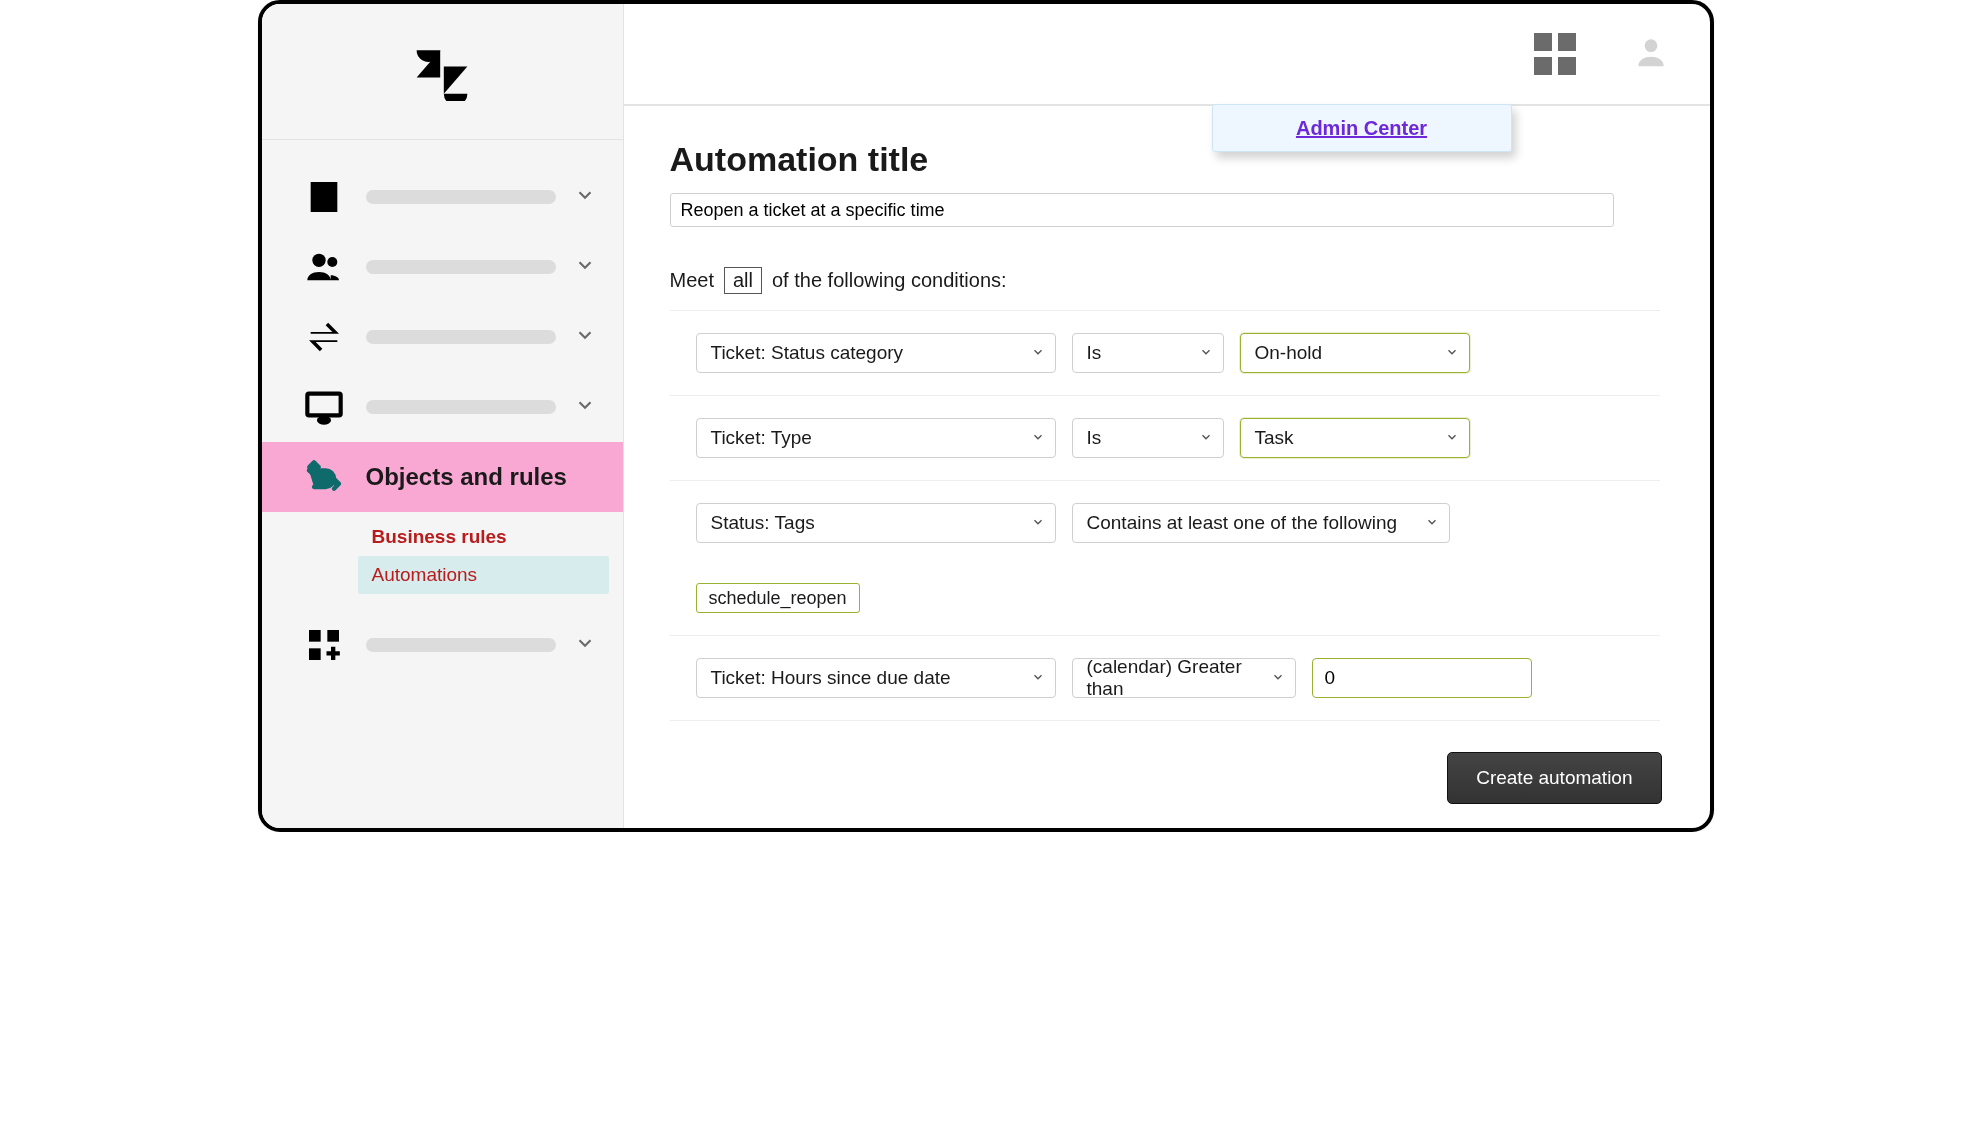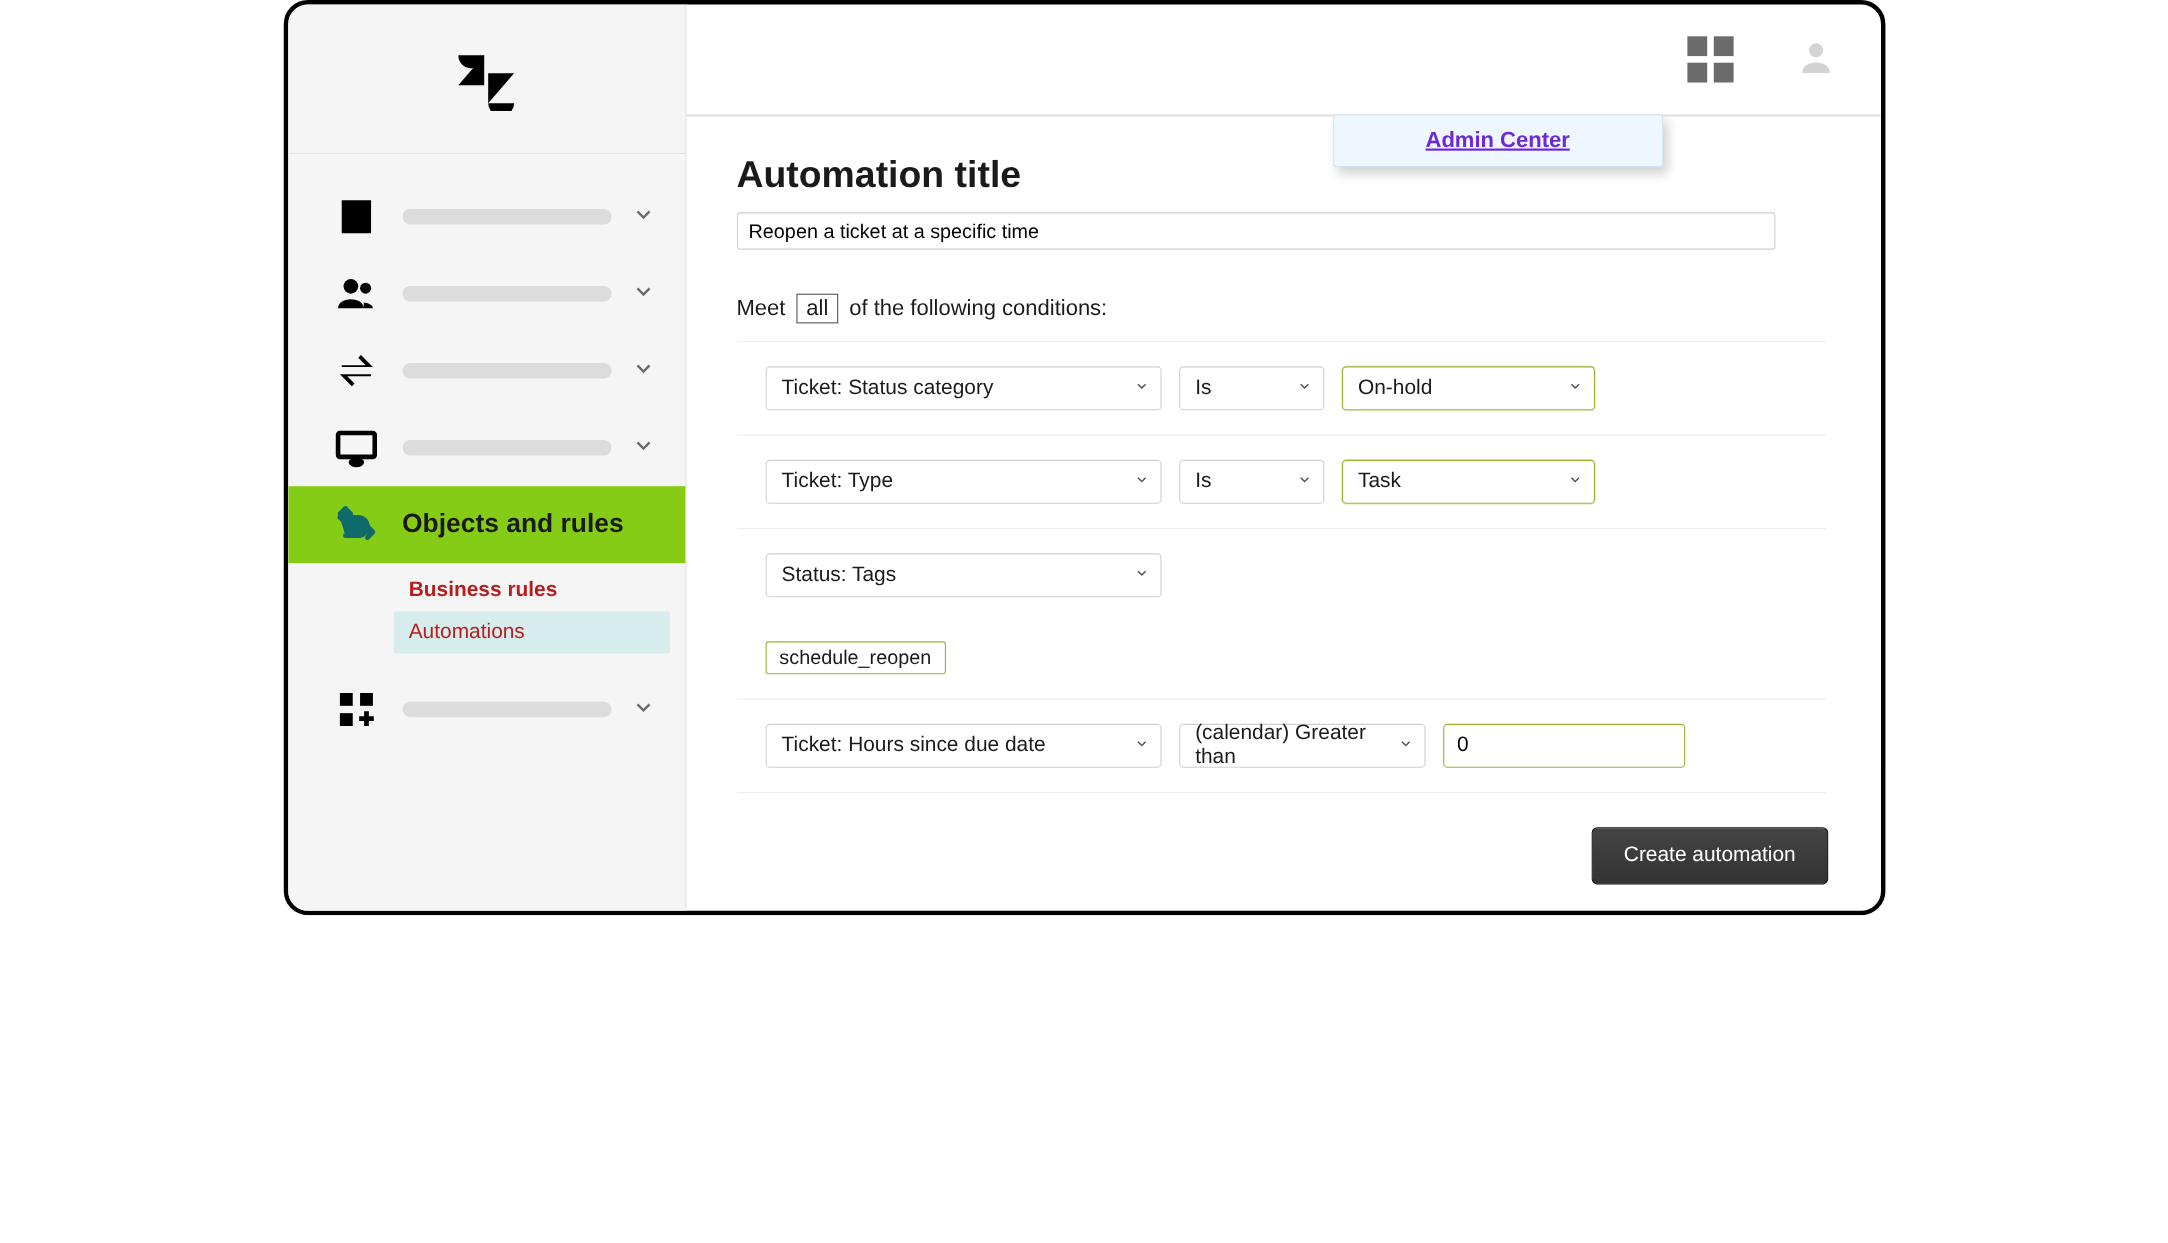--- a/index.html
+++ b/index.html
@@ -67,21 +67,21 @@
     border-radius: 7px;
     max-width: 190px;
   }
   .nav-row .chev {
     width: 28px;
     color: #6b6b6b;
   }
   .nav-row .chev svg { width: 22px; height: 22px; }
 
   .nav-row.active {
-    background: #84cc16;
+    background: #f9a8d4;
   }
   .nav-row.active .icon svg { fill: #0f6b6b; stroke: #0f6b6b; }
   .nav-row.active .label {
     flex: 1;
     font-size: 24px;
     font-weight: 700;
     color: #1a1a1a;
   }
 
   .subnav {
@@ -200,21 +200,21 @@
     position: absolute;
     right: 10px;
     top: 50%;
     transform: translateY(-50%);
     color: #555;
   }
   .sel .caret svg { width: 14px; height: 14px; }
   .sel.hl { border: 1.5px solid #99b32f; box-shadow: 0 0 0 1px rgba(153,179,47,0.2); }
 
   .w360 { width: 360px; }
-  .w150 { width: 132px; align-items: center; }
+  .w150 { width: 152px; align-items: center; }
   .w224 { width: 230px; }
   .w378 { width: 378px; }
   .w218 { width: 224px; }
 
   .tag-chip {
     display: inline-flex;
     align-items: center;
     height: 30px;
     border: 1.5px solid #99b32f;
     border-radius: 3px;
@@ -434,20 +434,26 @@
           </div>
         </div>
 
         <div class="cond-row">
           <div class="sel w360">
             <span>Status: Tags</span>
             <span class="caret"><svg viewBox="0 0 24 24" fill="none" stroke="currentColor" stroke-width="2.4">
                   <polyline points="6 9 12 15 18 9"></polyline>
                 </svg></span>
           </div>
+          <div class="sel w378">
+            <span>Contains at least one of the following</span>
+            <span class="caret"><svg viewBox="0 0 24 24" fill="none" stroke="currentColor" stroke-width="2.4">
+                  <polyline points="6 9 12 15 18 9"></polyline>
+                </svg></span>
+          </div>
           <div class="tag-wrap">
             <span class="tag-chip">schedule_reopen</span>
           </div>
         </div>
 
         <div class="cond-row">
           <div class="sel w360">
             <span>Ticket: Hours since due date</span>
             <span class="caret"><svg viewBox="0 0 24 24" fill="none" stroke="currentColor" stroke-width="2.4">
                   <polyline points="6 9 12 15 18 9"></polyline>

